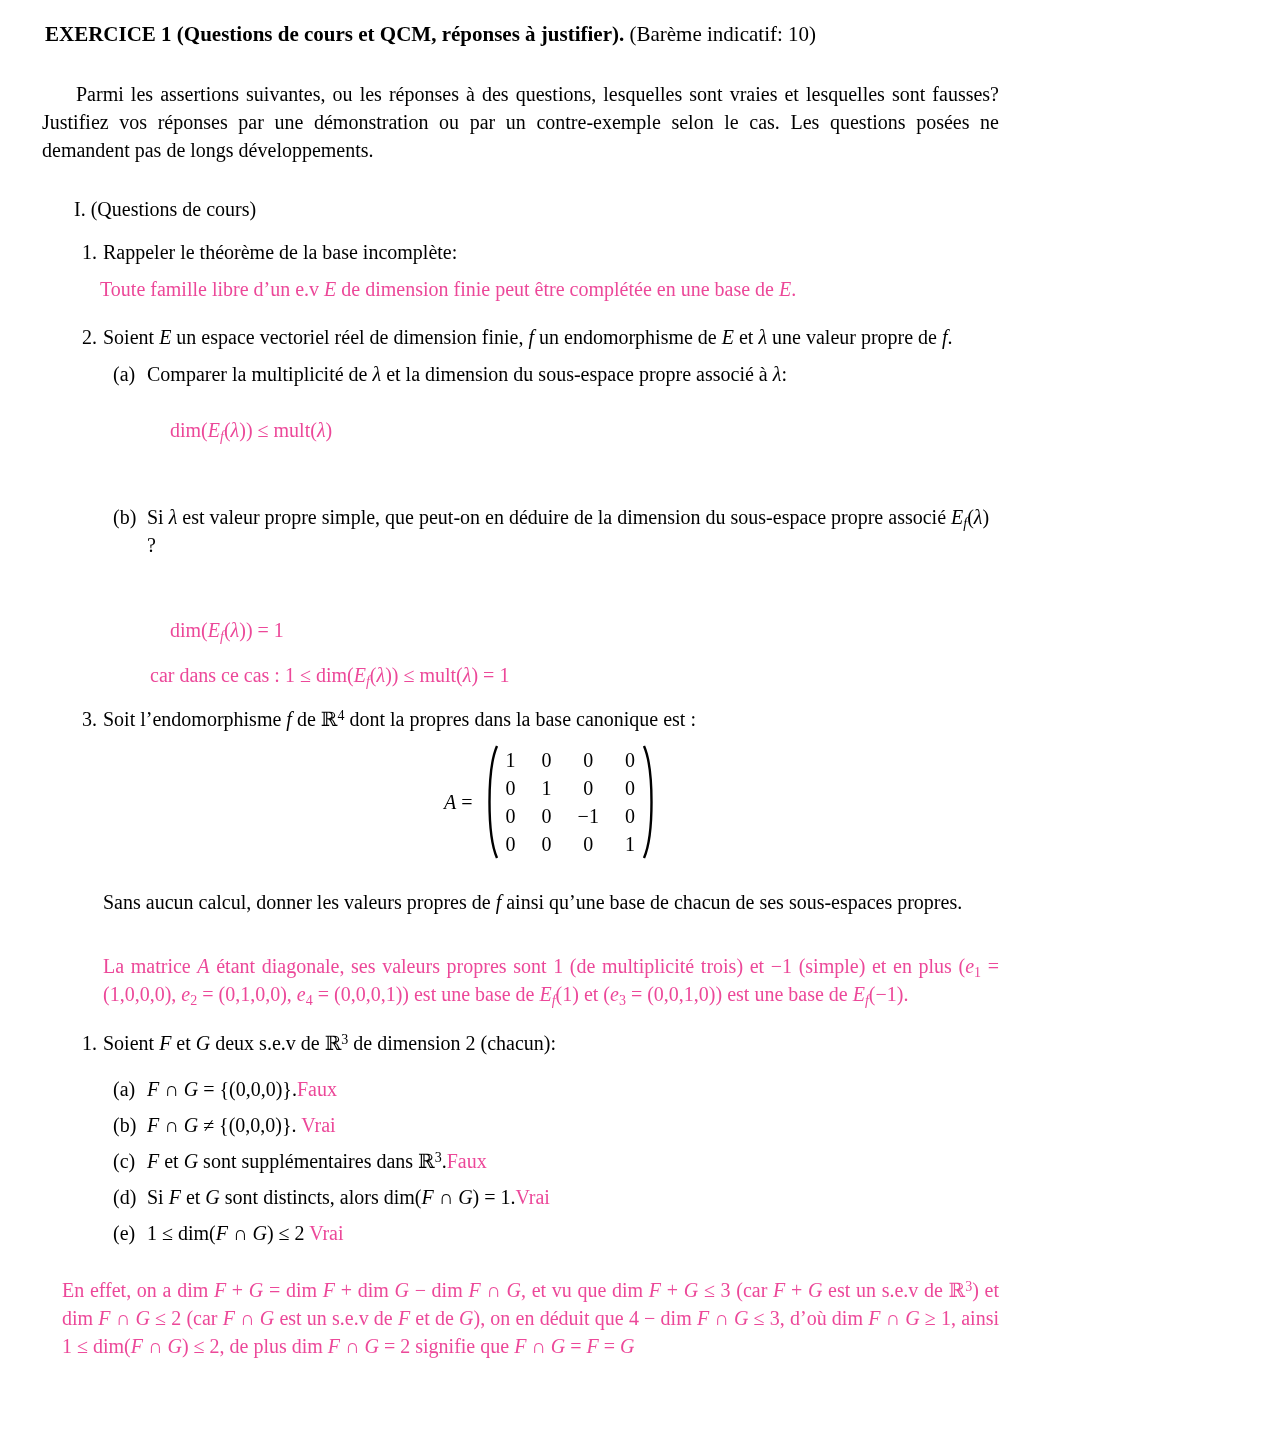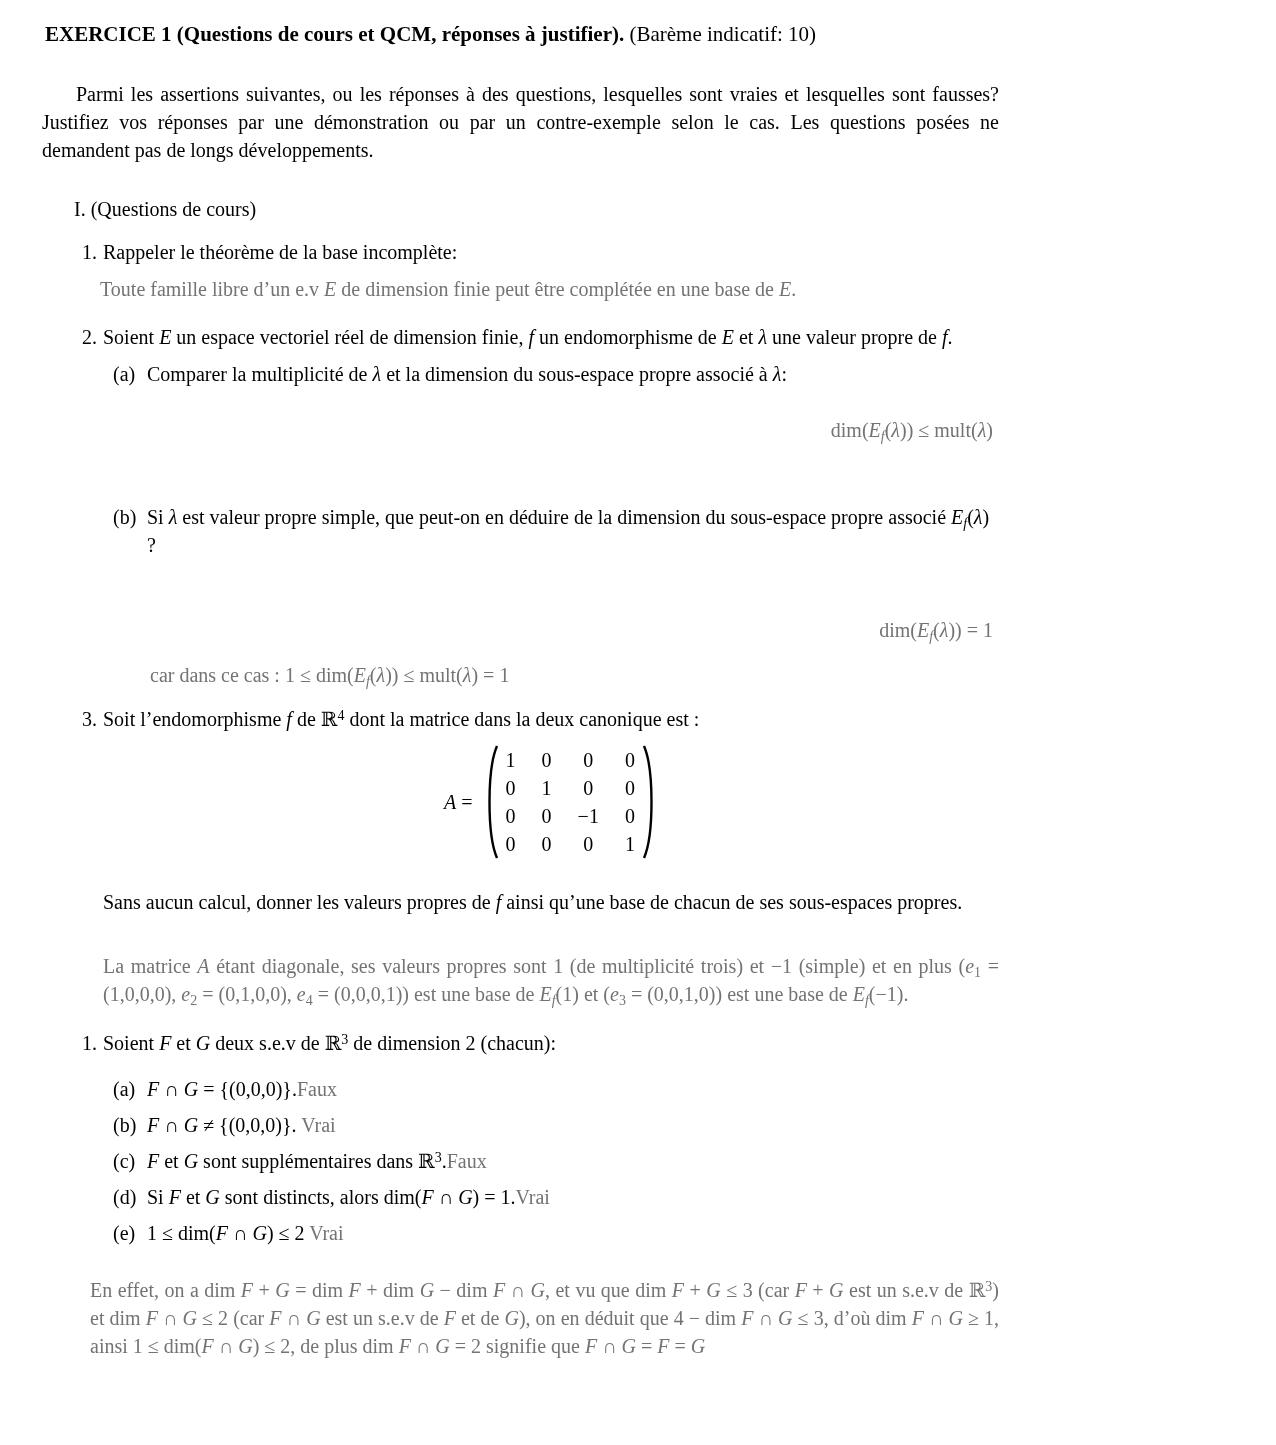--- a/index.html
+++ b/index.html
@@ -9,34 +9,34 @@
     height:1445px;
     background:#ffffff;
     color:#000000;
     font-family:"Liberation Serif","DejaVu Serif","DejaVu Sans",serif;
     font-size:20px;
     line-height:28px;
     overflow:hidden;
   }
   .b{font-weight:700;}
   .i{font-style:italic;}
-  .red{color:#737373;}
+  .red{color:#ec4899;}
   sub{font-size:0.7em;line-height:0;vertical-align:-0.25em;}
   sup{font-size:0.7em;line-height:0;vertical-align:0.45em;}
   .title{margin:20px 14px 0 45px;font-size:21px;}
   .intro{margin:32px 14px 0 42px;text-align:justify;text-indent:34px;}
   .sec-head{white-space:nowrap;}
   .li1{position:relative;padding-left:103px;margin-right:14px;}
   .li1>.lab{position:absolute;left:82px;}
   .li2{position:relative;padding-left:147px;margin-right:14px;}
   .li2>.lab{position:absolute;left:113px;}
-  .eq{margin-left:170px;margin-right:20px;text-align:right;}
+  .eq{margin-left:170px;margin-right:20px;text-align:left;}
   .ans1{margin-left:100px;}
   .ans3{margin-left:103px;margin-right:14px;text-align:justify;}
-  .just{margin-left:90px;margin-right:14px;text-align:justify;}
+  .just{margin-left:62px;margin-right:14px;text-align:justify;}
   .matrix-wrap{display:flex;justify-content:center;align-items:center;margin-left:103px;margin-right:14px;}
   .mlhs{margin-right:10px;white-space:nowrap;}
   .matrix-grid{display:grid;grid-template-columns:repeat(4,auto);column-gap:26px;justify-items:center;align-items:center;padding:0 7px;}
   .matrix-grid span{line-height:28px;}
   .paren{display:block;}
 </style>
 </head>
 <body>
 
 <div class="page">
@@ -66,21 +66,21 @@
 
   <div class="li2" style="margin-top:59px">
     <span class="lab">(b)</span>
     <span><span>Si </span><span class="i">λ</span><span> est valeur propre simple, que peut-on en déduire de la dimension du sous-espace propre associé </span><span class="i">E</span><sub class="i">f</sub><span>(</span><span class="i">λ</span><span>) ?</span></span>
   </div>
   <div class="eq red" style="margin-top:57px"><span>dim(</span><span class="i">E</span><sub class="i">f</sub><span>(</span><span class="i">λ</span><span>)) = 1</span></div>
   <div class="red" style="margin:17px 14px 16px 150px"><span>car dans ce cas : 1 ≤ dim(</span><span class="i">E</span><sub class="i">f</sub><span>(</span><span class="i">λ</span><span>)) ≤ mult(</span><span class="i">λ</span><span>) = 1</span></div>
 
   <div class="li1" style="margin-top:15px">
     <span class="lab">3.</span>
-    <span><span>Soit l’endomorphisme </span><span class="i">f</span><span> de </span><span>ℝ</span><sup>4</sup><span> dont la matrice dans la deux canonique est :</span></span>
+    <span><span>Soit l’endomorphisme </span><span class="i">f</span><span> de </span><span>ℝ</span><sup>4</sup><span> dont la propres dans la base canonique est :</span></span>
   </div>
 
   <div class="matrix-wrap" style="margin-top:10px">
     <span class="mlhs"><span class="i">A</span><span> =</span></span>
     <svg class="paren" width="16" height="118" viewBox="0 0 16 118" aria-hidden="true">
       <path d="M14 3 C4 26 4 92 14 115" stroke="#000" stroke-width="2.4" fill="none"></path>
     </svg>
     <span class="matrix-grid">
       <span>1</span>
       <span>0</span>

